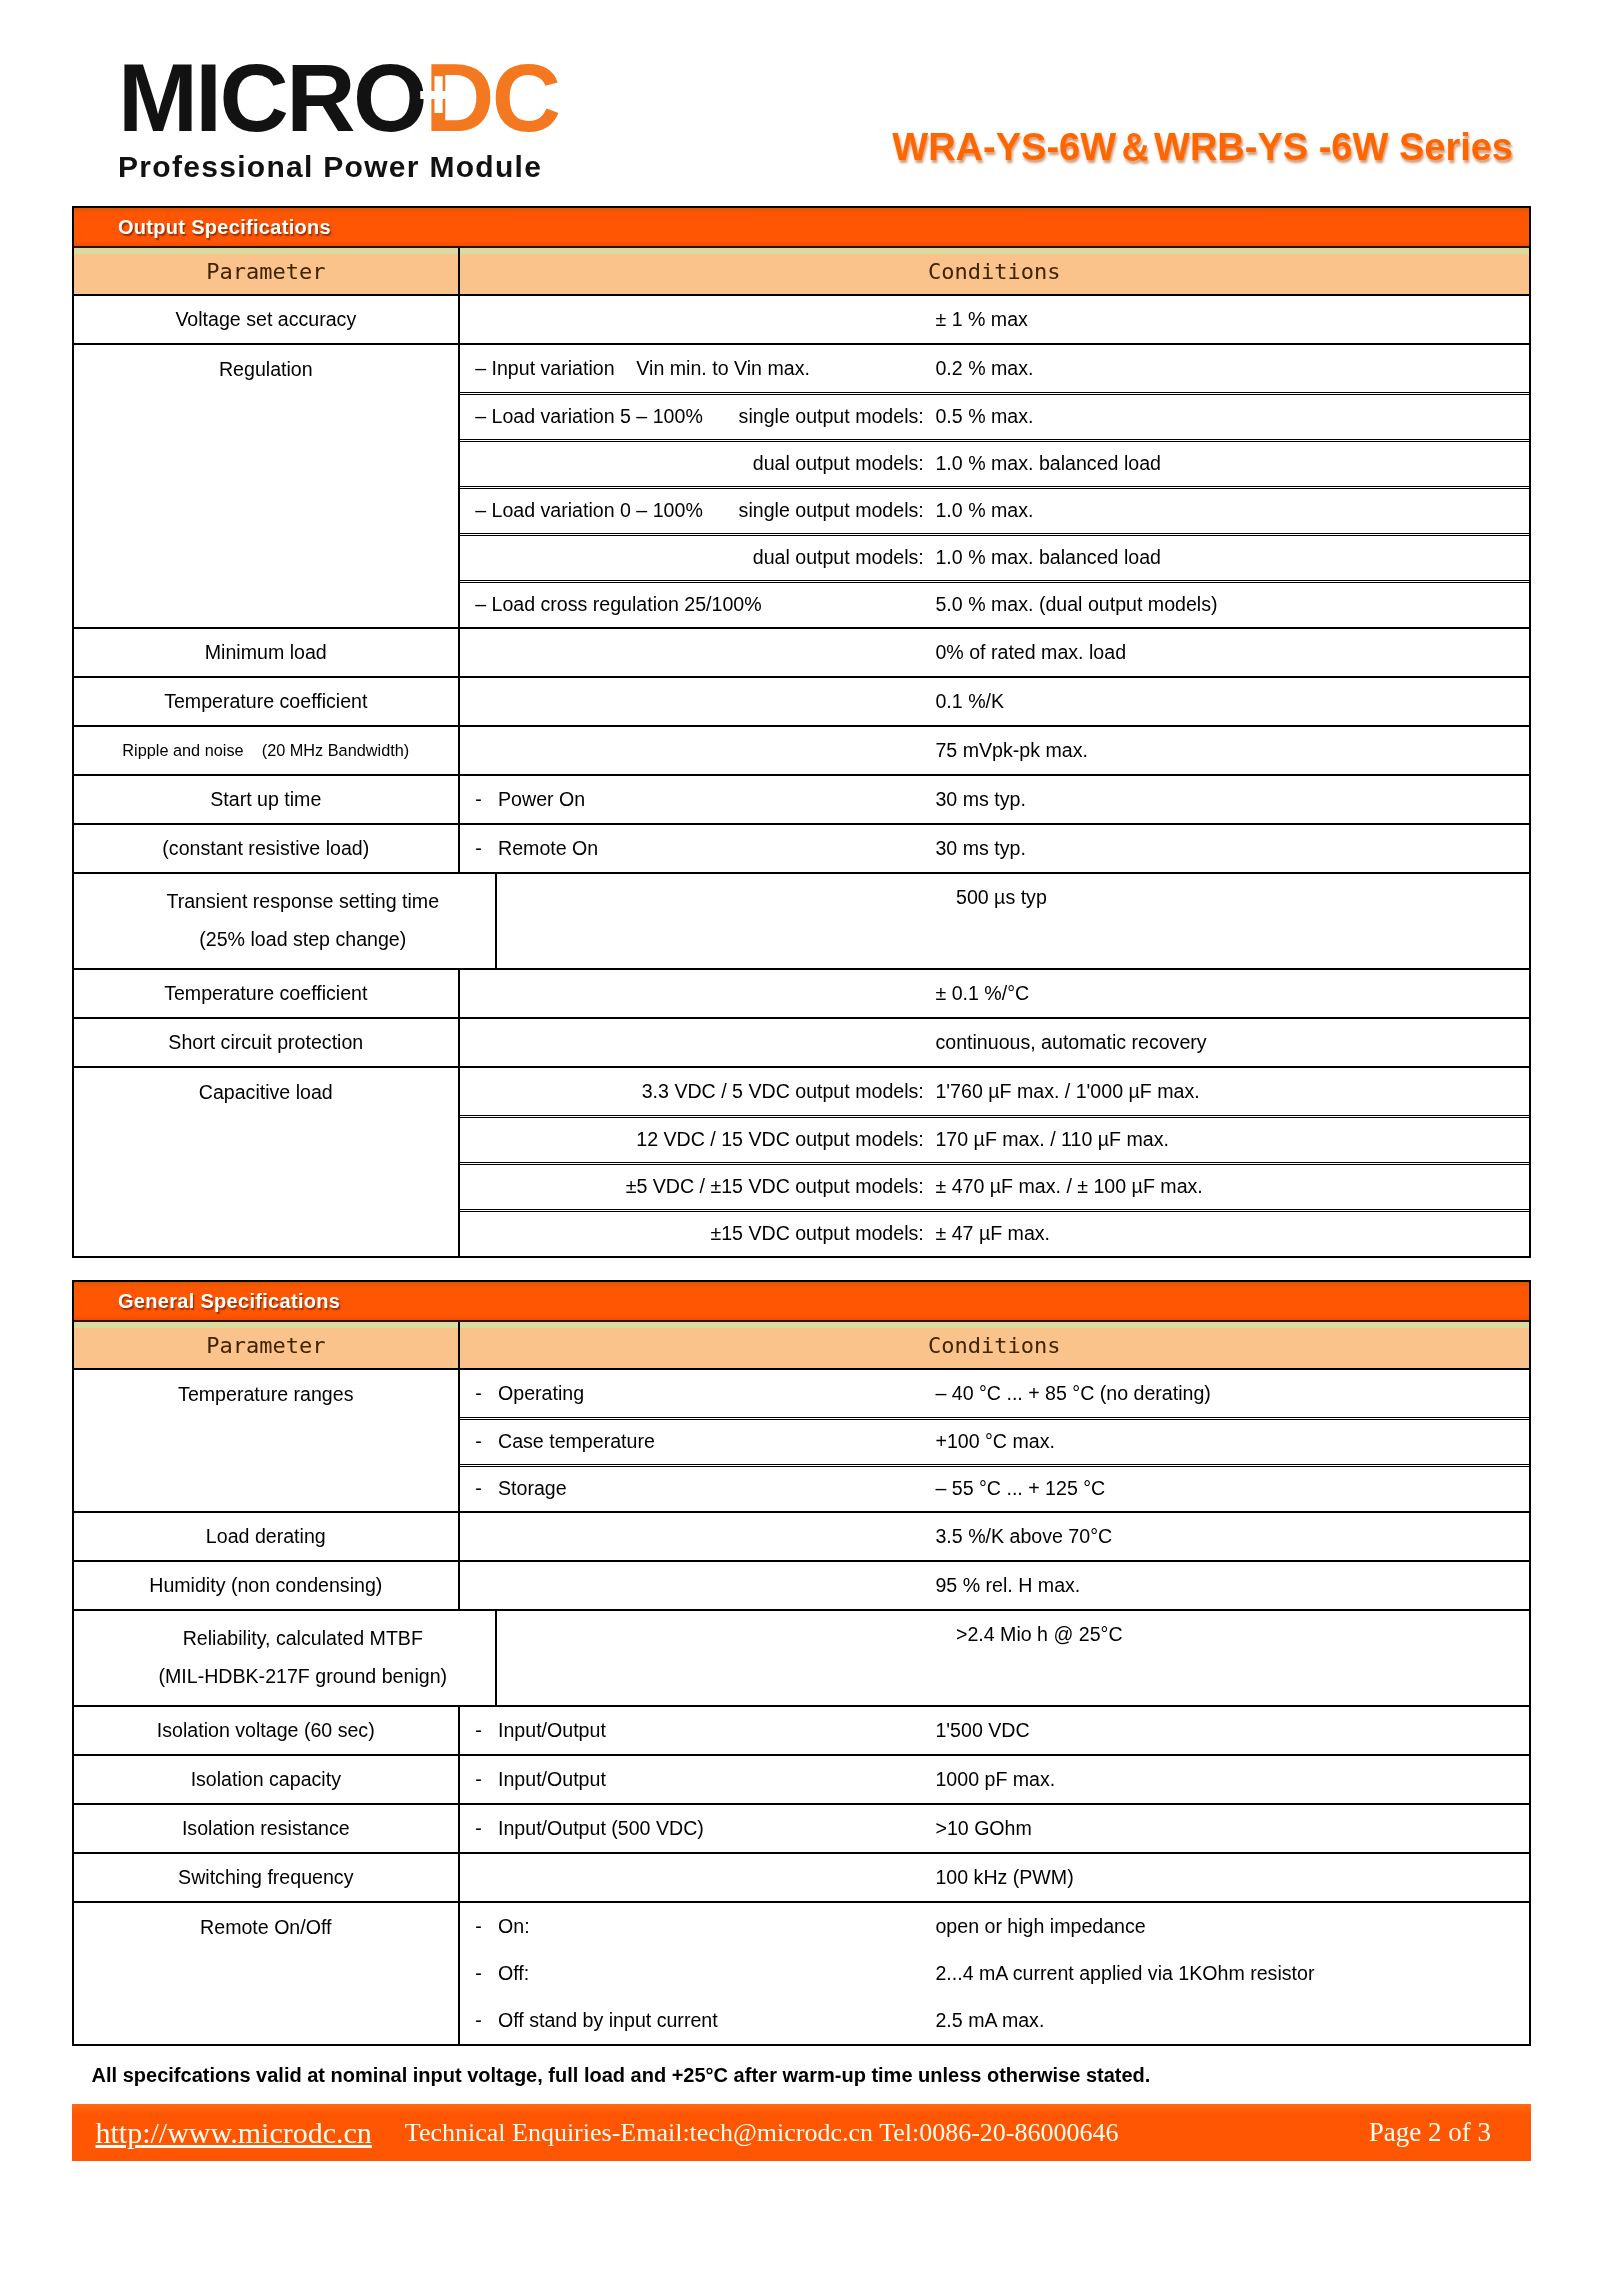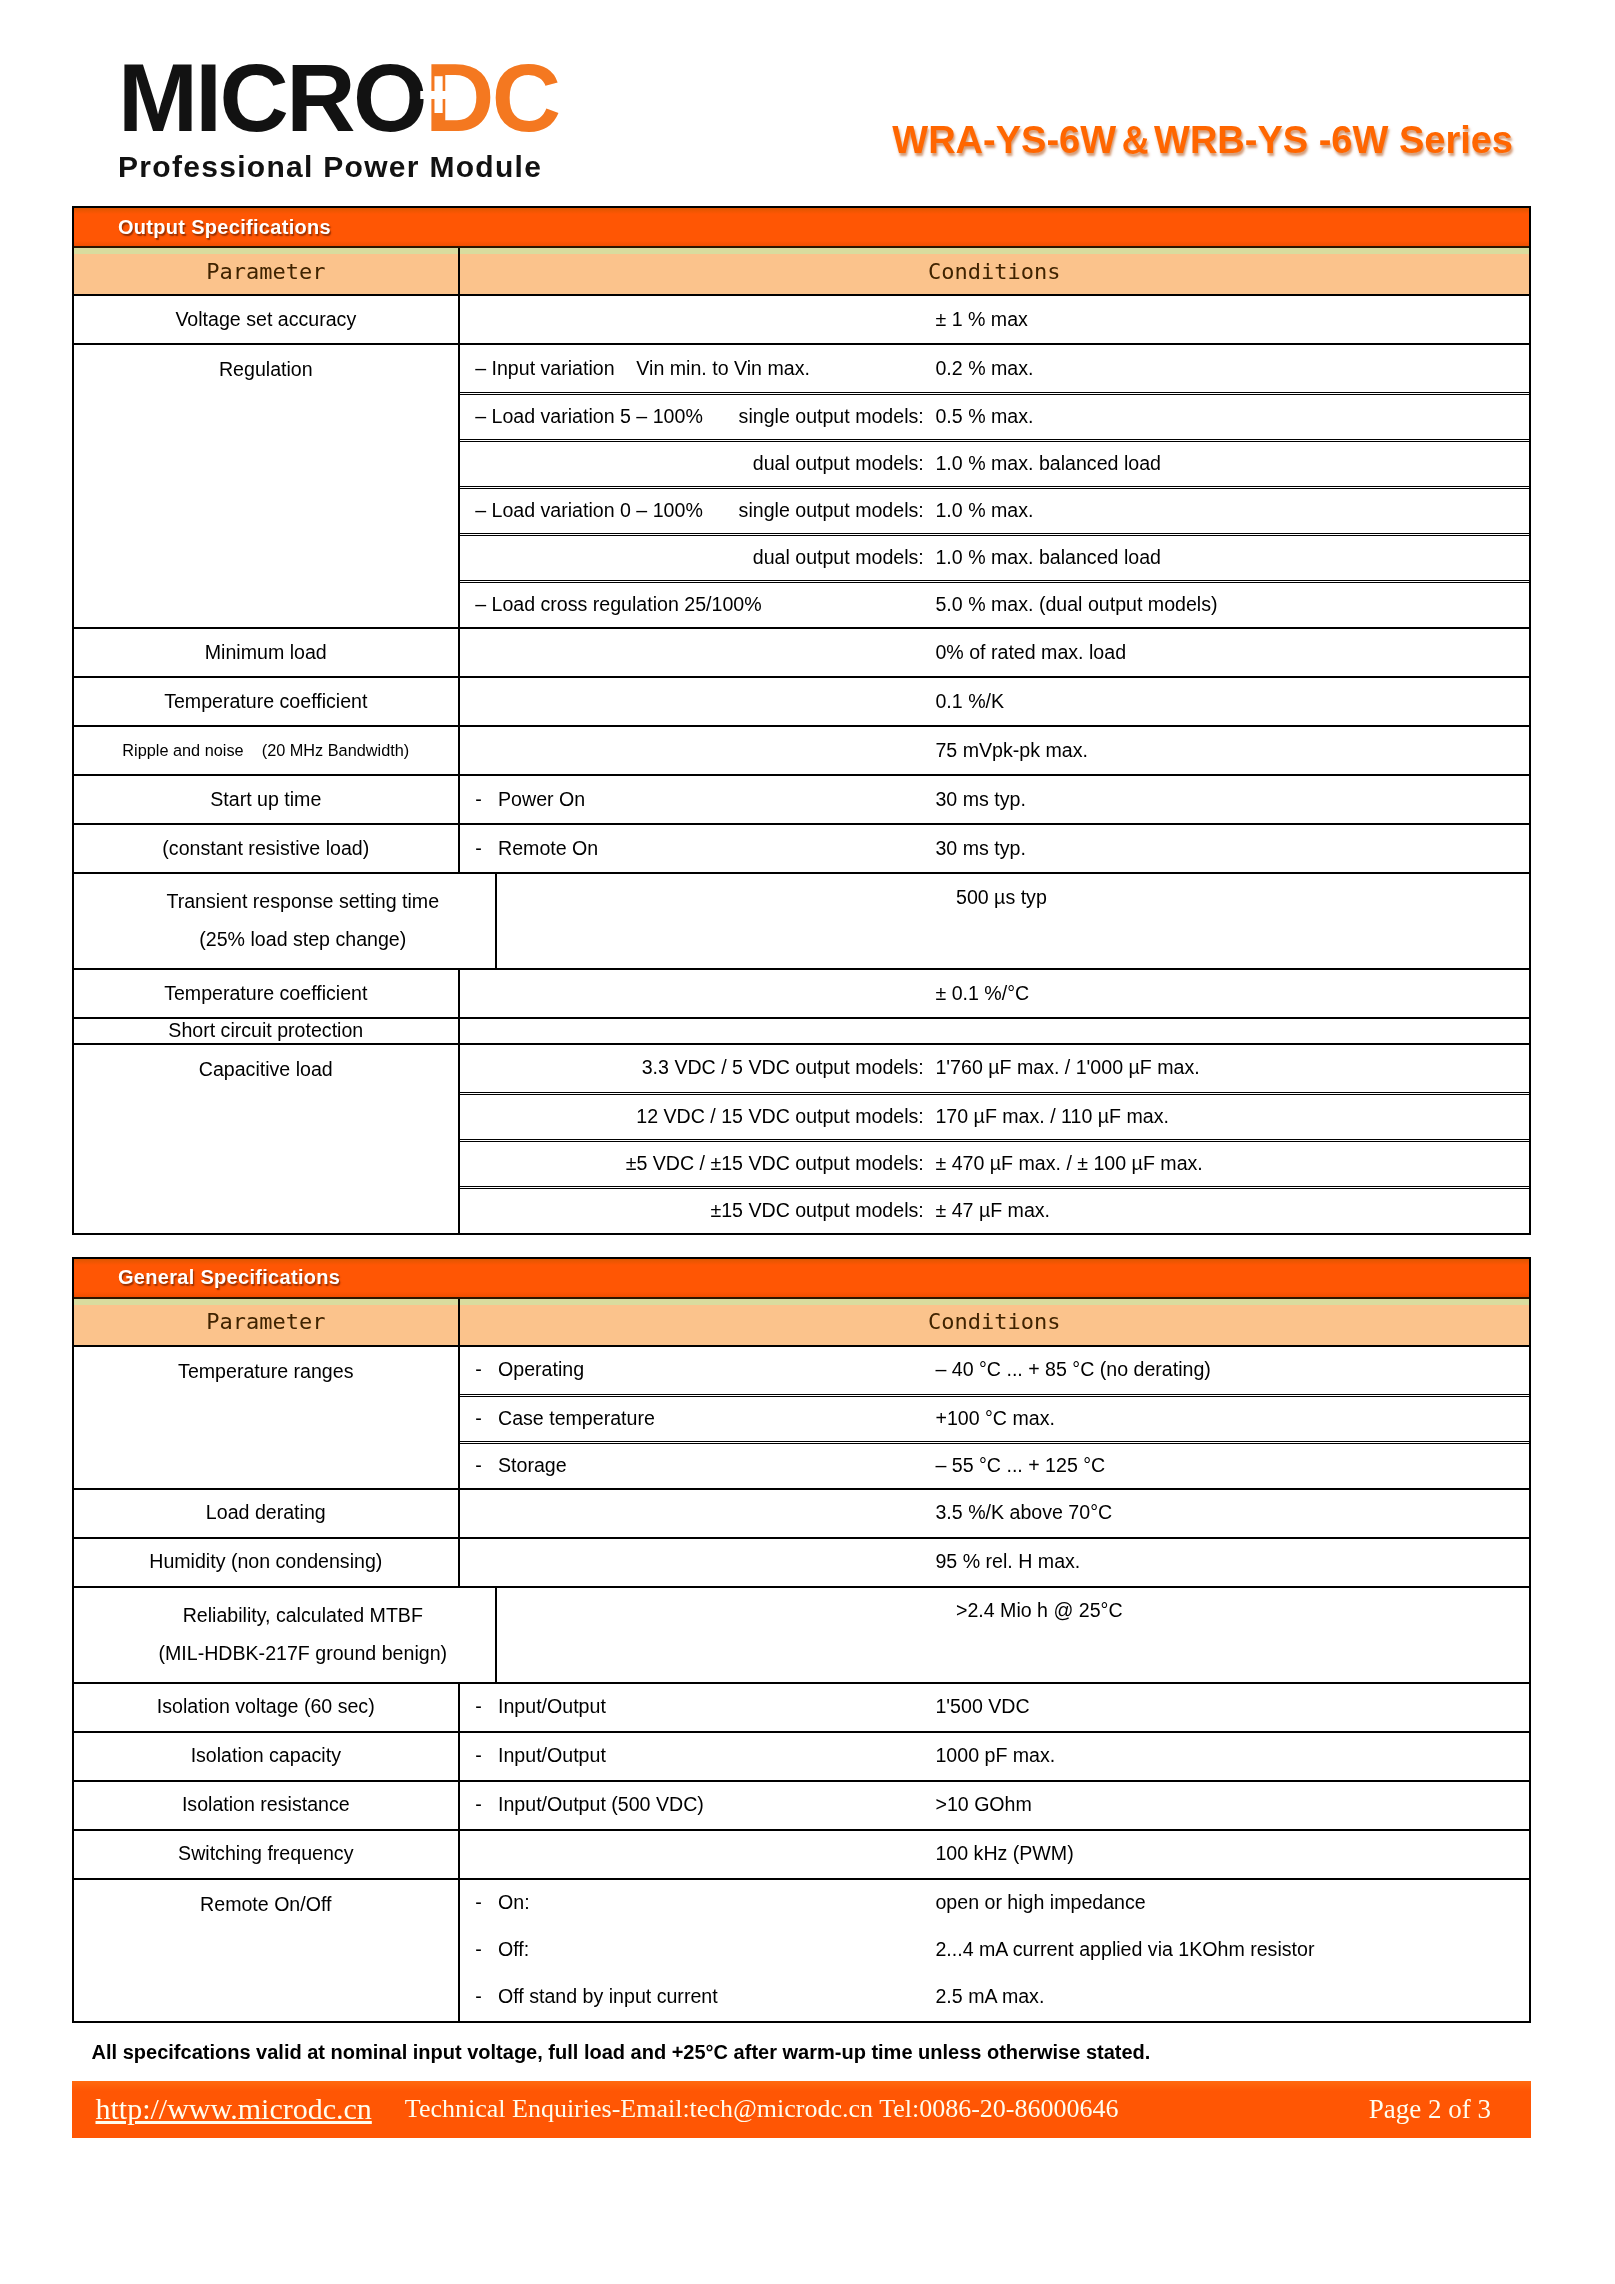--- a/index.html
+++ b/index.html
@@ -12,21 +12,21 @@
   .content { position:absolute; left:72px; top:0; width:1459px; }
 
   
   .masthead { margin-top:46px; height:138px; display:flex; justify-content:space-between; align-items:flex-end; padding:0 18px 0 46px; }
   .logo-line { font-size:96px; font-weight:bold; letter-spacing:-2.6px; line-height:98px; white-space:nowrap; }
   .logo-micro { color:#121212; }
   .logo-dc { color:#F47820; position:relative; display:inline-block; }
   .logo-plus { position:absolute; left:-7.8px; top:50%; transform:translateY(-54%); color:#ffffff; font-size:73px; font-weight:bold; letter-spacing:0; }
   .logo-tagline { font-size:30px; font-weight:bold; letter-spacing:1.3px; color:#121212; margin-top:2.6px; white-space:nowrap; }
   .series-title { font-size:38px; font-weight:bold; color:#FF6600; white-space:nowrap;
-    text-shadow: 1.3px 2.6px 2.6px rgba(175,70,0,0.55); margin-bottom:18px; }
+    text-shadow: 1.3px 2.6px 2.6px rgba(175,70,0,0.55); margin-bottom:11px; }
 
   
   .spec-table { margin-top:22px; border:2px solid #000; }
   .section-bar { height:40px; background:linear-gradient(180deg,#e05600 0%, #FF5604 16%, #FF5604 86%, #f04e00 100%);
     border-bottom:2px solid #2b1500; display:flex; align-items:center; padding-left:44px; }
   .section-bar .t { color:#fff; font-size:20px; font-weight:bold; letter-spacing:0.3px;
     text-shadow:1.3px 2px 1.3px rgba(130,40,0,0.85); }
   .cols-header { display:flex; height:48px; border-bottom:2.6px solid #000;
     background:linear-gradient(180deg,#D9DC9E 0px,#D9DC9E 5.9px,#FBC38C 5.9px);
     font-family:"DejaVu Sans Mono", monospace; font-size:22px; color:#3F2300; }
@@ -245,20 +245,29 @@
                   <span class="cr"></span>
                 </div>
                 <div class="cond-value">± 0.1 %/°C</div>
               </div>
             </div>
           </div>
           <div class="group-row">
             <div class="param-cell">
               <div class="param-line">Short circuit protection</div>
             </div>
+            <div class="subs">
+              <div class="sub-row">
+                <div class="cond-label">
+                  <span class="cl"></span>
+                  <span class="cr"></span>
+                </div>
+                <div class="cond-value">continuous, automatic recovery</div>
+              </div>
+            </div>
           </div>
           <div class="group-row">
             <div class="param-cell top">
               <div class="param-line">Capacitive load</div>
             </div>
             <div class="subs">
               <div class="sub-row">
                 <div class="cond-label">
                   <span class="cl"></span>
                   <span class="cr">3.3 VDC / 5 VDC output models:</span>

